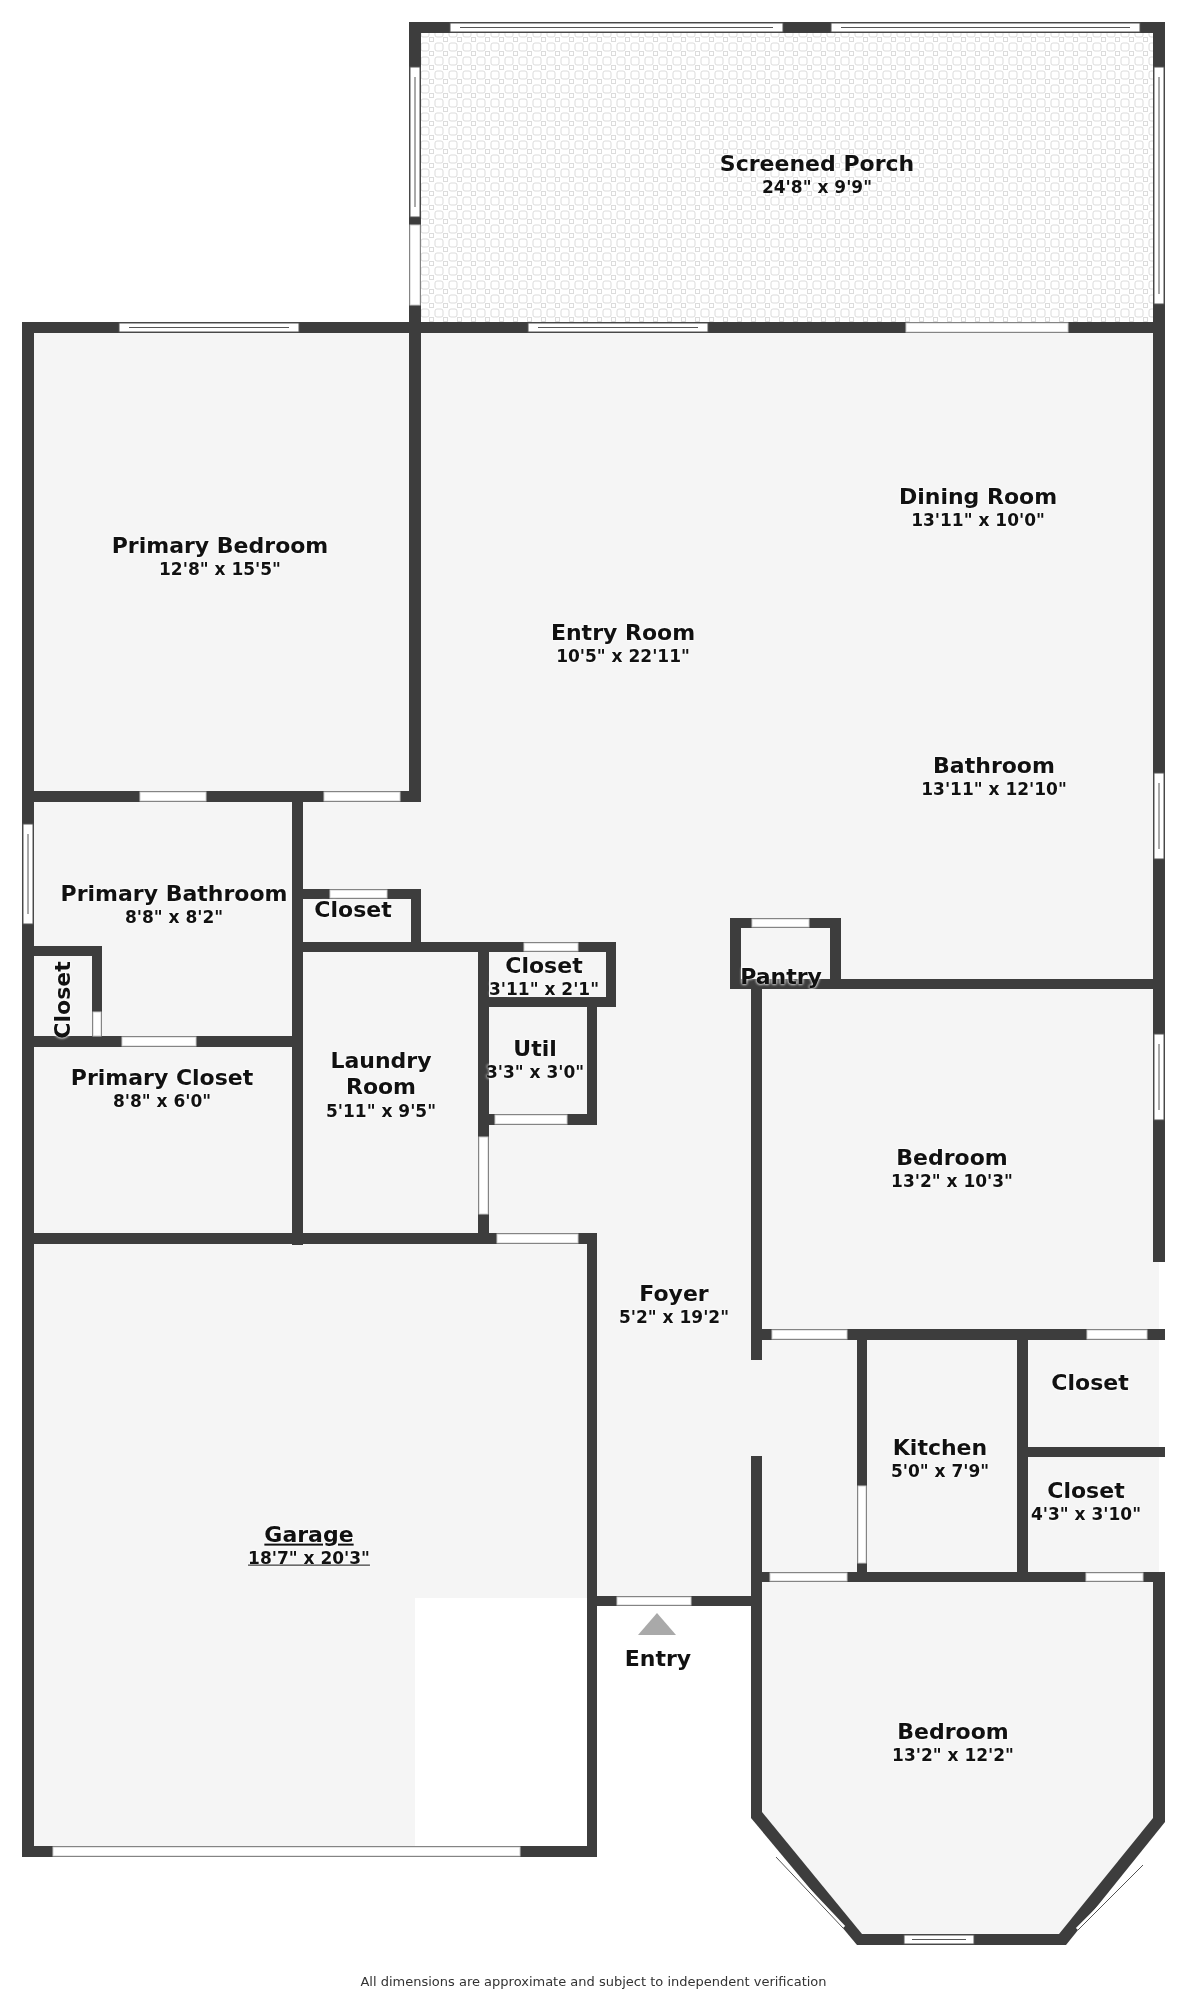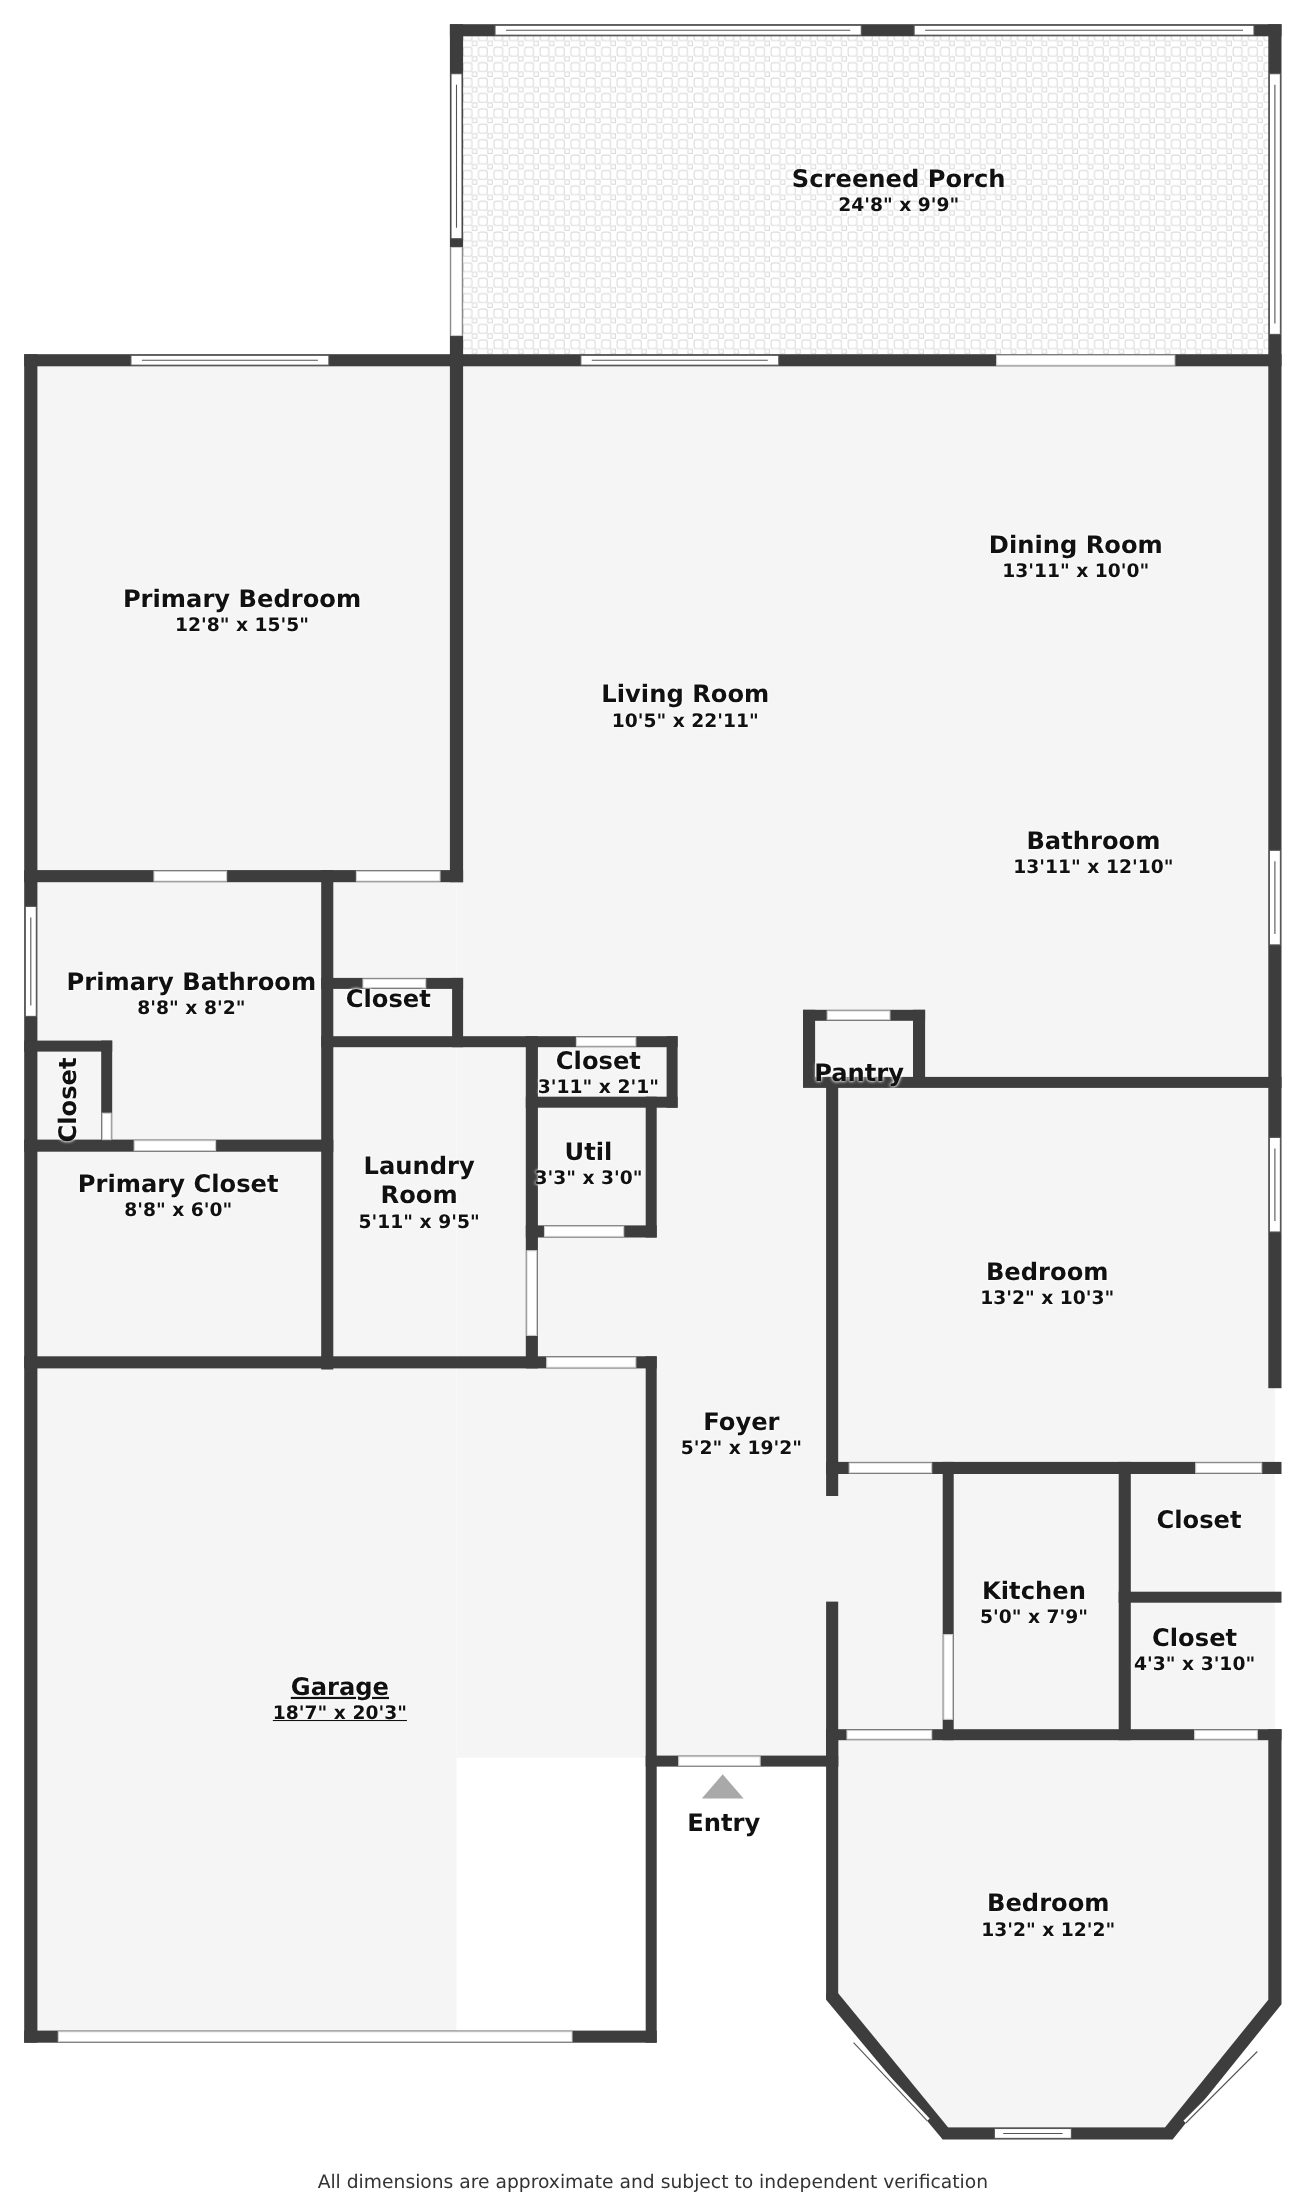--- a/index.html
+++ b/index.html
@@ -6,21 +6,21 @@
   body { width: 1187px; height: 2000px; position: relative; overflow: hidden;
          font-family: "DejaVu Sans", "Liberation Sans", sans-serif; }
   #plan { position: absolute; left: 0; top: 0; }
   .room-label { position: absolute; transform: translate(-50%, -50%); text-align: center;
                 color: #111; white-space: nowrap; line-height: 1.2;
                 text-shadow: 0 0 3px #fff, 0 0 3px #fff; }
   .room-name { font-weight: bold; font-size: 22px; display: block; }
   .room-dim { font-weight: bold; font-size: 17px; display: block; }
   .vertical { transform: translate(-50%, -50%) rotate(-90deg); }
   .footer { position: absolute; left: 50%; top: 1974px; transform: translateX(-50%);
-            font-size: 17px; color: #333; white-space: nowrap; }
+            font-size: 13px; color: #333; white-space: nowrap; }
 </style>
 </head>
 <body>
 
 <svg id="plan" width="1187" height="2000" viewBox="0 0 1187 2000" xmlns="http://www.w3.org/2000/svg">
   <defs>
     <pattern id="tile" x="0" y="0" width="14" height="14" patternUnits="userSpaceOnUse">
       <rect width="14" height="14" fill="#ffffff"></rect>
       <rect x="1" y="1" width="8" height="8" rx="2" fill="none" stroke="#dcdcdc" stroke-width="1"></rect>
       <rect x="9.5" y="9.5" width="4" height="4" fill="none" stroke="#dcdcdc" stroke-width="1"></rect>
@@ -153,21 +153,21 @@
 <div id="labels">
     <div class="room-label" style="left: 781px; top: 174px; margin-left: 36px;">
       <span class="room-name" style="white-space: pre;">Screened Porch</span>
       <span class="room-dim">24'8" x 9'9"</span>
     </div>
     <div class="room-label" style="left: 220px; top: 556px;">
       <span class="room-name" style="white-space: pre;">Primary Bedroom</span>
       <span class="room-dim">12'8" x 15'5"</span>
     </div>
     <div class="room-label" style="left: 623px; top: 643px;">
-      <span class="room-name" style="white-space: pre;">Living Room</span>
+      <span class="room-name" style="white-space: pre;">Entry Room</span>
       <span class="room-dim">10'5" x 22'11"</span>
     </div>
     <div class="room-label" style="left: 978px; top: 487px;">
       <span class="room-name" style="white-space: pre; margin-top: 40px;">Dining Room</span>
       <span class="room-dim">13'11" x 10'0"</span>
     </div>
     <div class="room-label" style="left: 994px; top: 776px;">
       <span class="room-name" style="white-space: pre;">Bathroom</span>
       <span class="room-dim">13'11" x 12'10"</span>
     </div>

